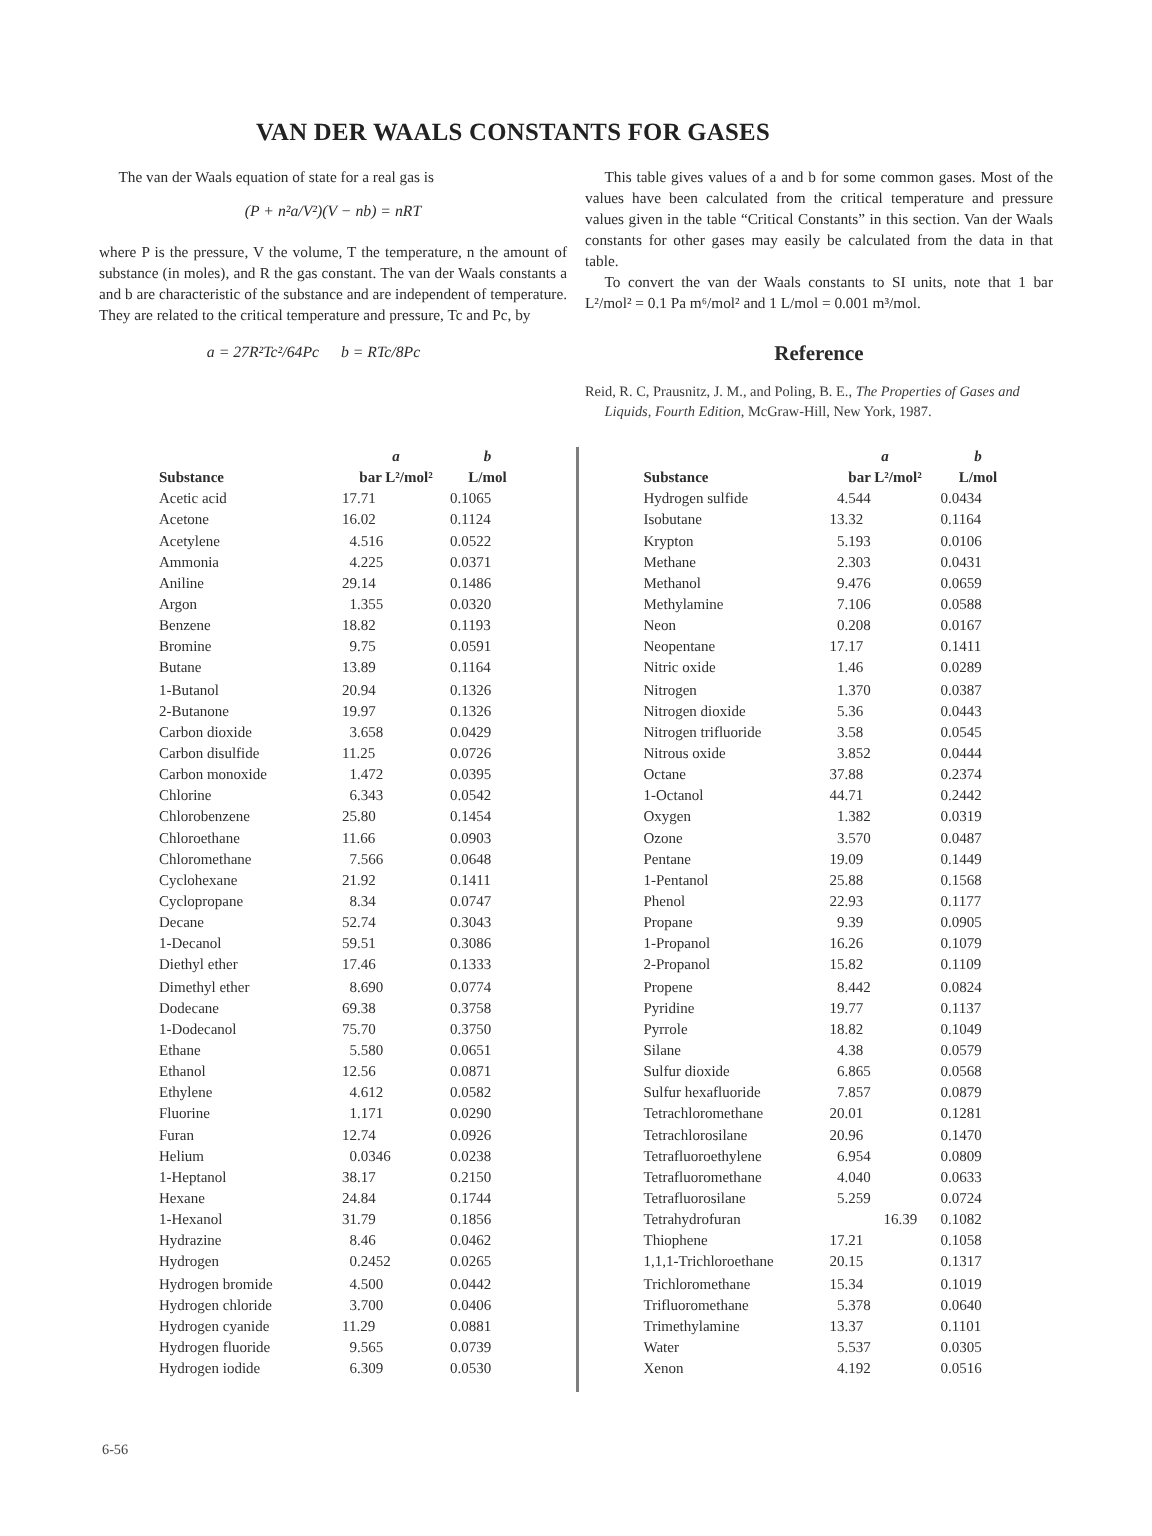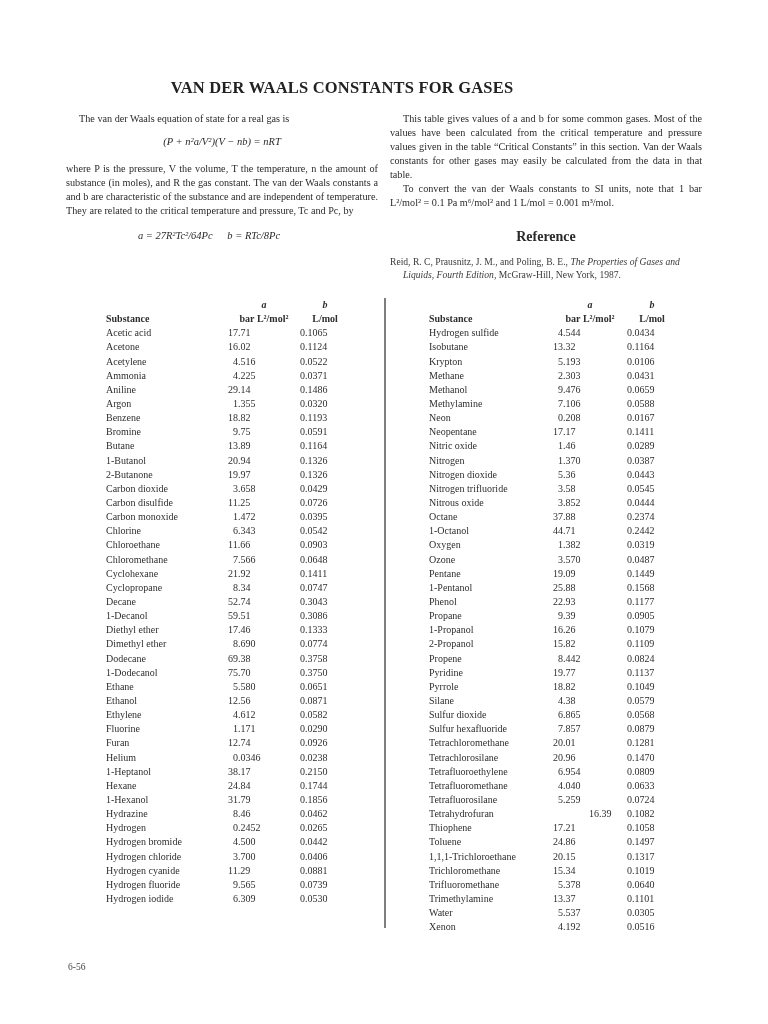--- a/index.html
+++ b/index.html
@@ -150,20 +150,25 @@
         <div class="c-sub">Carbon monoxide</div>
         <div class="c-a"><span class="a-val" style="padding-left: 5px;">1.472</span></div>
         <div class="c-b">0.0395</div>
       </div>
       <div class="row">
         <div class="c-sub">Chlorine</div>
         <div class="c-a"><span class="a-val" style="padding-left: 5px;">6.343</span></div>
         <div class="c-b">0.0542</div>
       </div>
       <div class="row">
+        <div class="c-sub">Chlorobenzene</div>
+        <div class="c-a"><span class="a-val" style="padding-left: 0px;">25.80</span></div>
+        <div class="c-b">0.1454</div>
+      </div>
+      <div class="row">
         <div class="c-sub">Chloroethane</div>
         <div class="c-a"><span class="a-val" style="padding-left: 0px;">11.66</span></div>
         <div class="c-b">0.0903</div>
       </div>
       <div class="row">
         <div class="c-sub">Chloromethane</div>
         <div class="c-a"><span class="a-val" style="padding-left: 5px;">7.566</span></div>
         <div class="c-b">0.0648</div>
       </div>
       <div class="row">
@@ -476,25 +481,20 @@
         <div class="c-sub">Tetrahydrofuran</div>
         <div class="c-a"><span class="a-val" style="padding-left: 0px; margin-left: 36px;">16.39</span></div>
         <div class="c-b">0.1082</div>
       </div>
       <div class="row">
         <div class="c-sub">Thiophene</div>
         <div class="c-a"><span class="a-val" style="padding-left: 0px;">17.21</span></div>
         <div class="c-b">0.1058</div>
       </div>
       <div class="row">
-        <div class="c-sub">Toluene</div>
-        <div class="c-a"><span class="a-val" style="padding-left: 0px;">24.86</span></div>
-        <div class="c-b">0.1497</div>
-      </div>
-      <div class="row">
         <div class="c-sub">1,1,1-Trichloroethane</div>
         <div class="c-a"><span class="a-val" style="padding-left: 0px;">20.15</span></div>
         <div class="c-b">0.1317</div>
       </div>
       <div class="row">
         <div class="c-sub">Trichloromethane</div>
         <div class="c-a"><span class="a-val" style="padding-left: 0px;">15.34</span></div>
         <div class="c-b">0.1019</div>
       </div>
       <div class="row">

